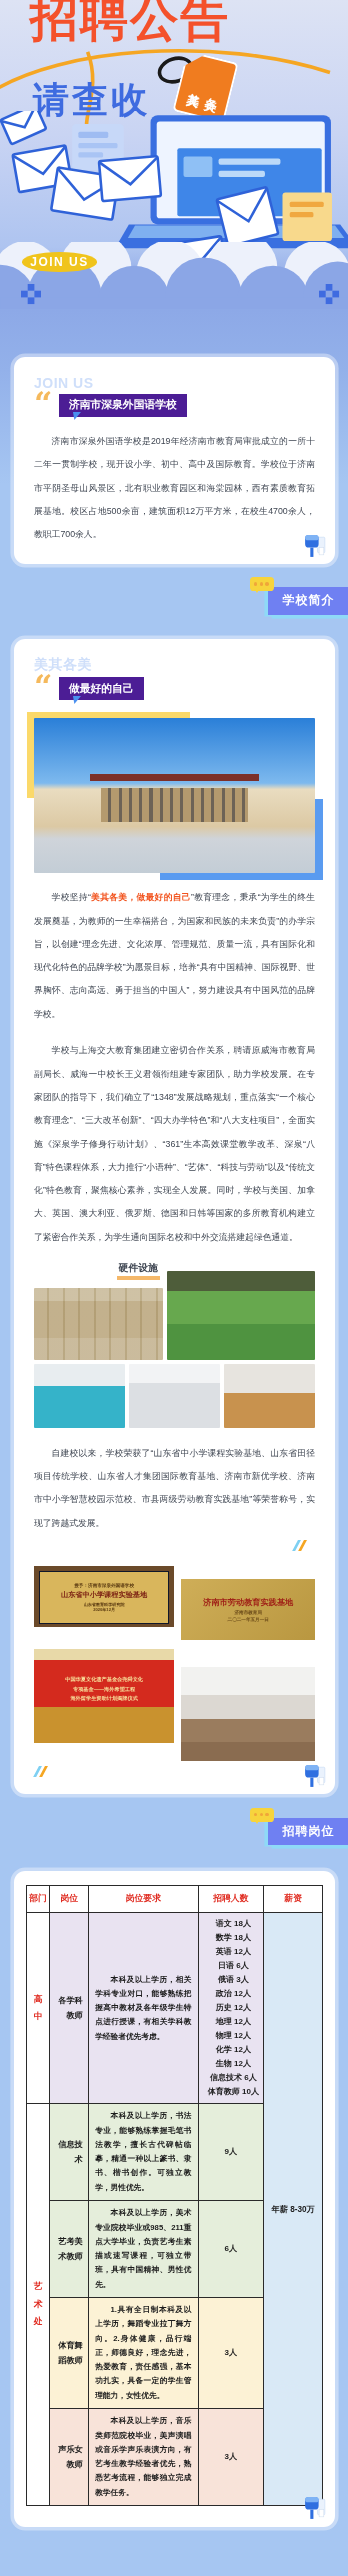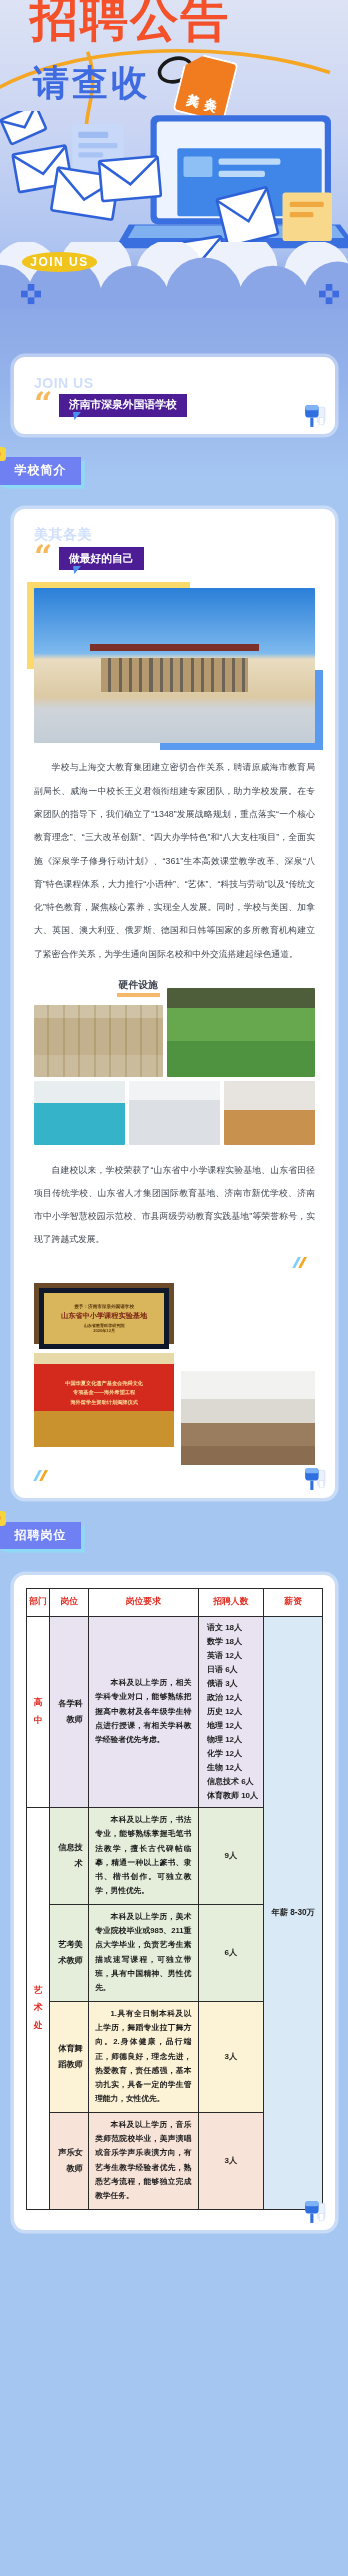--- a/index.html
+++ b/index.html
@@ -3,35 +3,35 @@
 <meta charset="utf-8">
 <style>
   html,body{margin:0;padding:0;}
   body{font-family:"Liberation Sans","DejaVu Sans",sans-serif;}
   .page{position:relative;width:349px;height:3454px;overflow:hidden;margin:0 auto;
     background:linear-gradient(180deg,#dde3f4 0px,#c9d4f3 134px,#aec4f0 247px,#8ba6e6 289px,#93b1ea 371px,#a6c6f2 484px,#a6c6f2 100%);}
   
   .header{position:absolute;top:0;left:0;width:349px;height:309px;overflow:hidden;}
   .swirl{position:absolute;top:31px;left:0;}
   .main-title{position:absolute;top:-13.4px;left:30px;font-size:48px;font-weight:800;color:#f4512b;letter-spacing:2.1px;white-space:nowrap;}
-  .sub-title{position:absolute;top:59px;left:33px;font-size:36px;font-weight:800;color:#3e6be0;letter-spacing:3.1px;}
+  .sub-title{position:absolute;top:76px;left:33px;font-size:36px;font-weight:800;color:#3e6be0;letter-spacing:3.1px;}
   .tag{position:absolute;top:56px;left:179px;width:49px;height:58px;background:#f07c1f;border:2.1px solid #fff;border-radius:5.2px;
     transform:rotate(14deg);clip-path:polygon(0 26%,34% 0,100% 0,100% 100%,0 100%);display:flex;align-items:center;justify-content:center;gap:1px;}
   .tag span{writing-mode:vertical-rl;text-orientation:upright;color:#fff;font-weight:800;font-size:12.4px;letter-spacing:1px;}
   .rope{position:absolute;top:52px;left:155px;}
   .join-pill{position:absolute;top:252px;left:22px;width:75px;height:19.6px;background:#f0c41c;border-radius:50%;
     display:flex;align-items:center;justify-content:center;color:#fff;font-weight:700;font-size:12px;letter-spacing:1.5px;}
   .illus{position:absolute;top:111px;left:0;}
   .clouds{position:absolute;top:242px;left:0;}
   .cross{position:absolute;top:284px;}
   .cross.left{left:20.6px;} .cross.right{left:319px;}
   
   .card{position:relative;margin:0 14.4px;background:#fff;border-radius:11.3px;padding:17.5px 19.6px;
     box-shadow:0 0 0 3.6px rgba(255,255,255,.38);}
-  .badge-row{text-align:left;position:relative;}
+  .badge-row{text-align:right;position:relative;}
   .badge{display:inline-block;position:relative;background:#6f80f2;color:#fff;font-weight:800;font-size:12px;
     padding:5.2px 14.4px;box-shadow:-3.6px 1.5px 0 #8fd9f7,3.6px 3.6px 0 #8fd9f7;letter-spacing:1px;}
   .bubble{position:absolute;top:-10.3px;left:-18.5px;width:24px;height:14.4px;background:#f7d43d;border-radius:3.6px;}
   .bubble::after{content:"";position:absolute;left:4.1px;bottom:-4.6px;border:3.6px solid transparent;border-top:5.2px solid #f7d43d;}
   .bubble i{position:absolute;top:5.2px;width:3.6px;height:3.6px;border-radius:50%;background:#f0a63a;}
   .bubble i:nth-child(1){left:4.1px;} .bubble i:nth-child(2){left:9.8px;} .bubble i:nth-child(3){left:15.5px;}
   .watermark{color:#cfdffa;font-weight:800;font-size:14px;letter-spacing:0.5px;margin-bottom:3.1px;}
   .chip-row{display:flex;align-items:flex-start;gap:6.2px;}
   .quote{color:#f5b95c;font-size:32px;line-height:20.6px;font-family:"DejaVu Serif",serif;font-weight:700;flex:0 0 auto;}
   .chip{display:inline-block;background:#4c1d95;color:#fff;font-weight:800;font-size:10.8px;padding:4.6px 10.3px;position:relative;}
@@ -52,21 +52,21 @@
   .f-label-wrap{text-align:right;padding:0 3.1px 7.2px 0;}
   .f-label{display:inline-block;font-size:9.8px;font-weight:700;color:#3f4652;border-bottom:4.1px solid #f5b86a;padding:0 2.1px 1px 2.1px;}
   .ph-library{height:72px;background:linear-gradient(180deg,#f4f1ea 0 18%,#e6dcc8 18% 70%,#efe9de 70%),repeating-linear-gradient(90deg,#d8cdb4 0 13.4px,#c6b896 13.4px 15.5px);background-blend-mode:multiply;}
   .ph-field{height:89px;background:linear-gradient(180deg,#4e5d3a 0 22%,#67a84e 22% 60%,#4f9340 60%);}
   .f-row2{display:grid;grid-template-columns:1fr 1fr 1fr;gap:4.6px;margin-top:4.6px;}
   .ph-pool{height:64px;background:linear-gradient(180deg,#e8edf0 0 34%,#35b3c9 34%),repeating-linear-gradient(0deg,rgba(255,255,255,.5) 0 3.1px,transparent 3.1px 12.4px);}
   .ph-dorm{height:64px;background:linear-gradient(180deg,#f2f3f5 0 30%,#dcdfe3 30%),repeating-linear-gradient(90deg,#c9ced6 0 11.3px,#eceff2 11.3px 27px);}
   .ph-gym{height:64px;background:linear-gradient(180deg,#e7e4df 0 45%,#c8924e 45%),linear-gradient(90deg,#d8b074,#c8924e);}
   .plaque-row{display:grid;grid-template-columns:1.05fr 1fr;gap:7.2px;margin-top:15.5px;}
   .plaque1{height:61px;background:#6b4a2a;padding:5.2px;box-sizing:border-box;}
-  .plaque1 .face{height:100%;background:#d9b65c;border:5px solid #0f172a;display:flex;flex-direction:column;justify-content:center;text-align:center;}
+  .plaque1 .face{height:100%;background:#d9b65c;border:1px solid #0f172a;display:flex;flex-direction:column;justify-content:center;text-align:center;}
   .plaque1 .l1{font-size:4.6px;color:#5a3a10;font-weight:700;}
   .plaque1 .l2{font-size:7.2px;color:#7a1f12;font-weight:800;margin:2.1px 0;}
   .plaque1 .l3,.plaque1 .l4{font-size:4.1px;color:#5a3a10;font-weight:700;}
   .plaque2{height:61px;margin-top:13.4px;background:linear-gradient(135deg,#cfae58,#b99740);display:flex;flex-direction:column;justify-content:center;text-align:center;}
   .plaque2 .l1{font-size:8.2px;color:#a02318;font-weight:800;}
   .plaque2 .l2,.plaque2 .l3{font-size:4.6px;color:#6a4a18;font-weight:700;margin-top:2.1px;}
   .cer-row{display:grid;grid-template-columns:1.05fr 1fr;gap:7.2px;margin-top:9.3px;}
   .ph-cer{height:94px;background:linear-gradient(180deg,#e8d9a8 0 12%,#d42a1e 12% 62%,#c9922e 62%);display:flex;align-items:center;justify-content:center;}
   .ph-cer .banner{color:#f8df9a;font-weight:700;font-size:5.2px;text-align:center;line-height:1.8;margin-top:-14.4px;}
   .ph-meet{height:94px;margin-top:17.5px;background:linear-gradient(180deg,#f2f2f0 0 30%,#dcd8d2 30% 55%,#9a7c5e 55% 80%,#8a6c50 80%);}
@@ -192,20 +192,21 @@
     </svg>
     <div class="join-pill">JOIN US</div>
   </div>
 
   <div class="card" style="margin-top:357px;">
     <div class="watermark">JOIN US</div>
     <div class="chip-row">
       <span class="quote">“</span>
       <span class="chip">济南市深泉外国语学校</span>
     </div>
+    <p class="para">济南市深泉外国语学校是2019年经济南市教育局审批成立的一所十二年一贯制学校，现开设小学、初中、高中及国际教育。学校位于济南市平阴圣母山风景区，北有职业教育园区和海棠园林，西有素质教育拓展基地。校区占地500余亩，建筑面积12万平方米，在校生4700余人，教职工700余人。</p>
     <svg class="mailbox" width="23" height="27" viewBox="0 0 44 52">
       <rect x="26" y="10" width="14" height="30" rx="2" fill="#eaf2fd" stroke="#bcd4f2"></rect>
       <rect x="29" y="30" width="9" height="14" fill="#fff" stroke="#cfdcee"></rect>
       <rect x="2" y="6" width="26" height="24" rx="7" fill="#2f6fe0"></rect>
       <rect x="2" y="6" width="26" height="10" rx="5" fill="#7fb3f5"></rect>
       <rect x="12" y="30" width="6" height="18" fill="#2f6fe0"></rect>
     </svg>
   </div>
 
   <div class="badge-row" style="margin-top:23px;">
@@ -228,20 +229,21 @@
 
     <div class="hero">
       <div class="back-y"></div>
       <div class="back-b"></div>
       <div class="photo">
           <div class="roof"></div>
           <div class="bwin"></div>
         </div>
     </div>
 
+    <p class="para"><span>学校坚持“</span><span class="hl">美其各美，做最好的自己</span><span>”教育理念，秉承“为学生的终生发展奠基，为教师的一生幸福搭台，为国家和民族的未来负责”的办学宗旨，以创建“理念先进、文化浓厚、管理规范、质量一流，具有国际化和现代化特色的品牌学校”为愿景目标，培养“具有中国精神、国际视野、世界胸怀、志向高远、勇于担当的中国人”，努力建设具有中国风范的品牌学校。</span></p>
     <p class="para">学校与上海交大教育集团建立密切合作关系，聘请原威海市教育局副局长、威海一中校长王义君领衔组建专家团队，助力学校发展。在专家团队的指导下，我们确立了“1348”发展战略规划，重点落实“一个核心教育理念”、“三大改革创新”、“四大办学特色”和“八大支柱项目”，全面实施《深泉学子修身行动计划》、“361”生本高效课堂教学改革、深泉“八育”特色课程体系，大力推行“小语种”、“艺体”、“科技与劳动”以及“传统文化”特色教育，聚焦核心素养，实现全人发展。同时，学校与美国、加拿大、英国、澳大利亚、俄罗斯、德国和日韩等国家的多所教育机构建立了紧密合作关系，为学生通向国际名校和中外交流搭建起绿色通道。</p>
 
     <div class="f-row1">
       <div>
         <div class="f-label-wrap"><span class="f-label">硬件设施</span></div>
         <div class="photo ph-library"></div>
       </div>
       <div class="photo ph-field"></div>
     </div>
     <div class="f-row2">
@@ -258,20 +260,25 @@
     </div>
 
     <div class="plaque-row">
       <div class="plaque1">
         <div class="face">
           <div class="l1">授予：济南市深泉外国语学校</div>
           <div class="l2">山东省中小学课程实验基地</div>
           <div class="l3">山东省教育科学研究院</div>
           <div class="l4">2020年12月</div>
         </div>
+      </div>
+      <div class="plaque2">
+        <div class="l1">济南市劳动教育实践基地</div>
+        <div class="l2">济南市教育局</div>
+        <div class="l3">二〇二一年五月一日</div>
       </div>
     </div>
 
     <div class="cer-row">
       <div class="ph-cer">
         <div class="banner" style="white-space:pre-line;">中国华夏文化遗产基金会尧舜文化
 专项基金——海外希望工程
 海外留学生资助计划揭牌仪式</div>
       </div>
       <div class="ph-meet"></div>
@@ -316,21 +323,21 @@
         <th>部门</th>
         <th>岗位</th>
         <th>岗位要求</th>
         <th>招聘人数</th>
         <th>薪资</th>
       </tr>
       <tr>
         <td class="dept">高中</td>
         <td class="post bg-lav">各学科教师</td>
         <td class="req bg-lav">本科及以上学历，相关学科专业对口，能够熟练把握高中教材及各年级学生特点进行授课，有相关学科教学经验者优先考虑。</td>
-        <td class="cnt bg-lav" style="white-space:pre-line;">语文 18人
+        <td class="cnt bg-lav" style="white-space:pre-line;text-align:center;">语文 18人
 数学 18人
 英语 12人
 日语 6人
 俄语 3人
 政治 12人
 历史 12人
 地理 12人
 物理 12人
 化学 12人
 生物 12人

